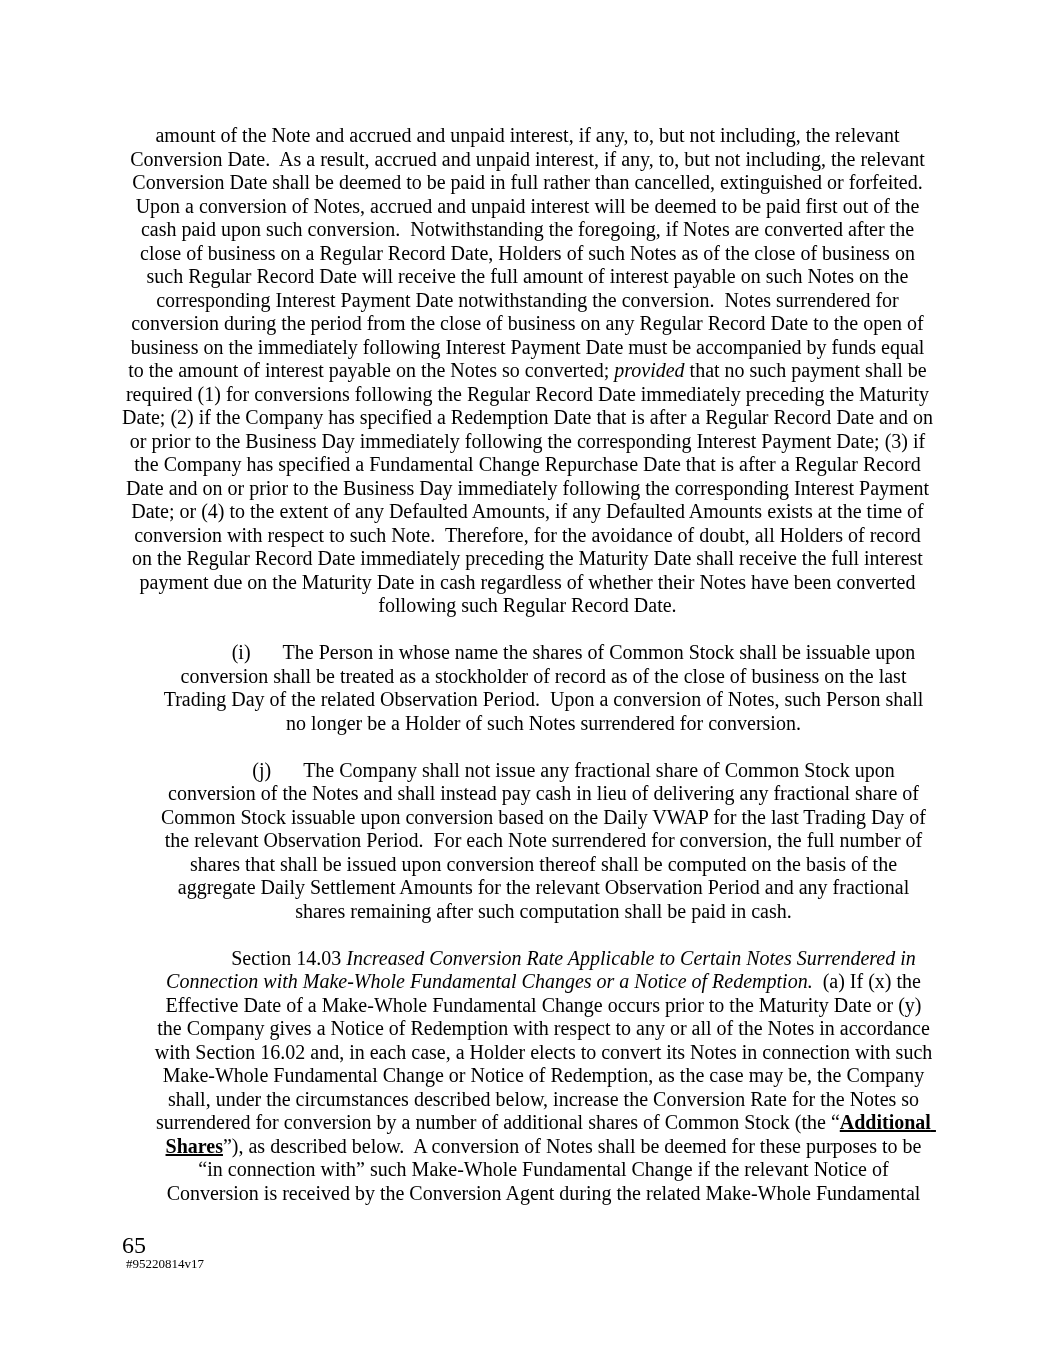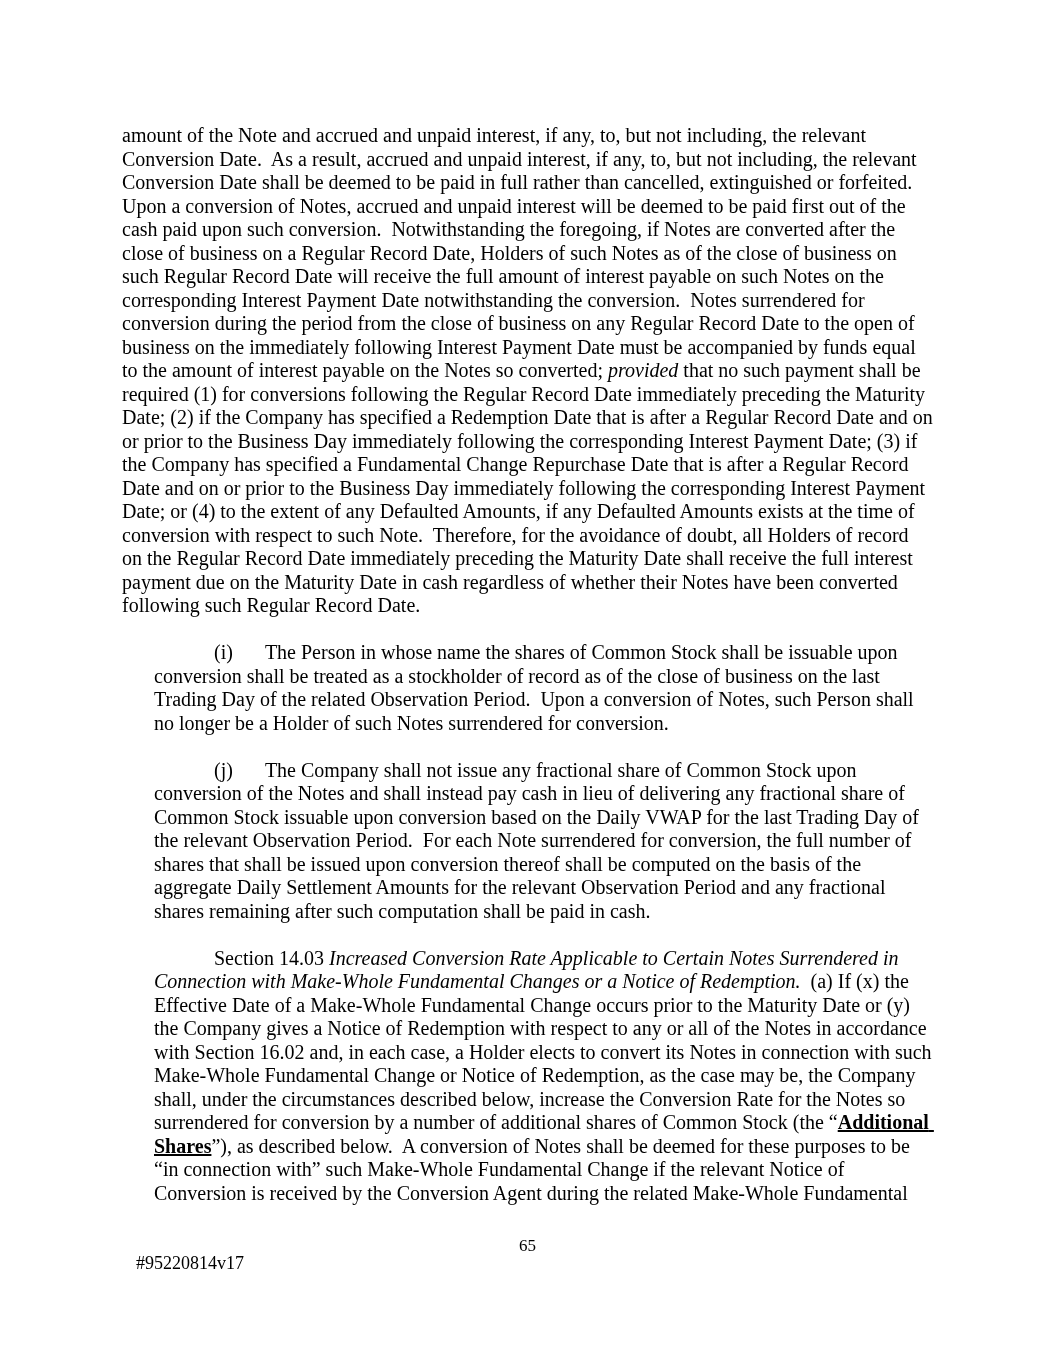--- a/index.html
+++ b/index.html
@@ -22,47 +22,46 @@
     padding: 124px 122px 0 122px;
     background: #ffffff;
   }
   .body-text {
     width: 811px;
   }
   .para {
     margin: 0 0 23.5px 0;
     font-size: 20px;
     line-height: 23.5px;
-    text-align: left;
+    text-align: center;
     white-space: pre-wrap;
   }
   .para.indent {
     text-indent: 60px;
     margin-left: 32px;
   }
   .seg-italic { font-style: italic; }
   .seg-bold   { font-weight: bold; text-decoration: underline; }
   .tab {
     display: inline-block;
     width: 32px;
   }
   .page-number {
     position: absolute;
     top: 1234px;
     left: 122px;
     width: 811px;
-    text-align: center;
-    font-size: 17px;
+    font-size: 24px;
     line-height: 23.5px;
   }
   .doc-id {
     position: absolute;
     top: 1256px;
-    left: 136px;
-    font-size: 18px;
+    left: 126px;
+    font-size: 13px;
     line-height: 15px;
   }
 </style>
 </head>
 <body>
 
 <div class="page">
   <div class="body-text" id="paragraphs">
       <p class="para"><span>amount of the Note and accrued and unpaid interest, if any, to, but not including, the relevant Conversion Date.  As a result, accrued and unpaid interest, if any, to, but not including, the relevant Conversion Date shall be deemed to be paid in full rather than cancelled, extinguished or forfeited.  Upon a conversion of Notes, accrued and unpaid interest will be deemed to be paid first out of the cash paid upon such conversion.  Notwithstanding the foregoing, if Notes are converted after the close of business on a Regular Record Date, Holders of such Notes as of the close of business on such Regular Record Date will receive the full amount of interest payable on such Notes on the corresponding Interest Payment Date notwithstanding the conversion.  Notes surrendered for conversion during the period from the close of business on any Regular Record Date to the open of business on the immediately following Interest Payment Date must be accompanied by funds equal to the amount of interest payable on the Notes so converted; </span><span class="seg-italic">provided</span><span> that no such payment shall be required (1) for conversions following the Regular Record Date immediately preceding the Maturity Date; (2) if the Company has specified a Redemption Date that is after a Regular Record Date and on or prior to the Business Day immediately following the corresponding Interest Payment Date; (3) if the Company has specified a Fundamental Change Repurchase Date that is after a Regular Record Date and on or prior to the Business Day immediately following the corresponding Interest Payment Date; or (4) to the extent of any Defaulted Amounts, if any Defaulted Amounts exists at the time of conversion with respect to such Note.  Therefore, for the avoidance of doubt, all Holders of record on the Regular Record Date immediately preceding the Maturity Date shall receive the full interest payment due on the Maturity Date in cash regardless of whether their Notes have been converted following such Regular Record Date.</span></p>
       <p class="para indent"><span>(i)</span><span class="tab"></span><span>The Person in whose name the shares of Common Stock shall be issuable upon conversion shall be treated as a stockholder of record as of the close of business on the last Trading Day of the related Observation Period.  Upon a conversion of Notes, such Person shall no longer be a Holder of such Notes surrendered for conversion.</span></p>

